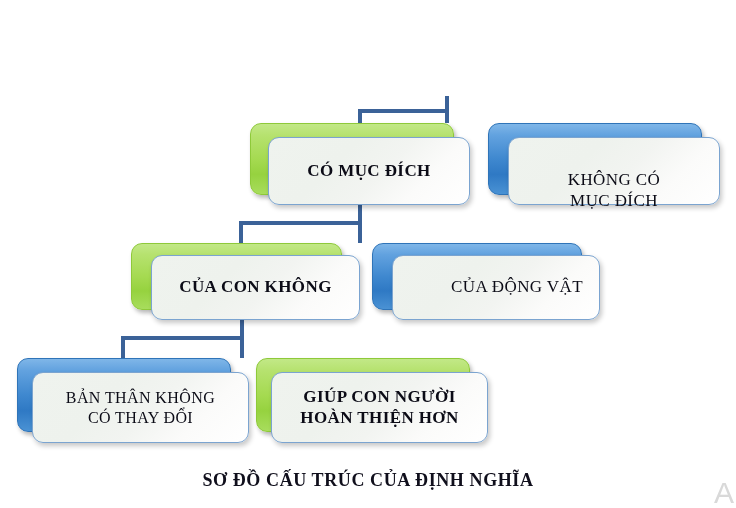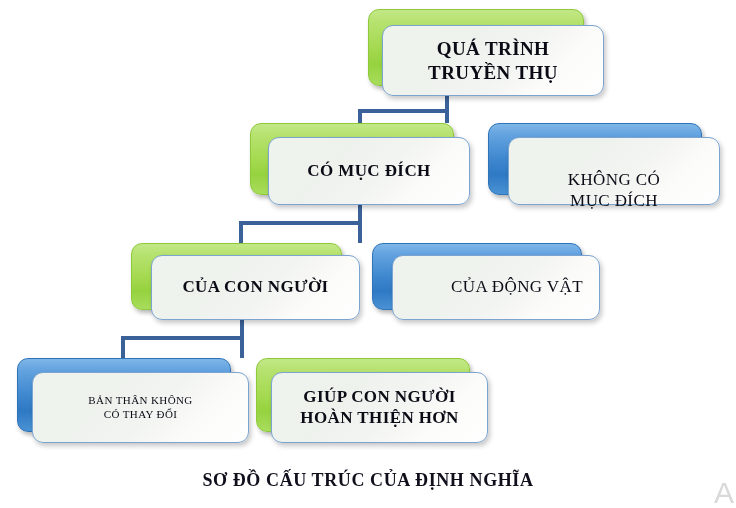--- a/index.html
+++ b/index.html
@@ -121,61 +121,54 @@
   <div class="connector v" style="left:358px; top:205px; height:19px;"></div>
   <div class="connector h" style="left:239px; top:221px; width:123px;"></div>
   <div class="connector v" style="left:239px; top:221px; height:22px;"></div>
   <div class="connector v" style="left:358px; top:221px; height:22px;"></div>
 
   <div class="connector v" style="left:240px; top:320px; height:19px;"></div>
   <div class="connector h" style="left:121px; top:336px; width:123px;"></div>
   <div class="connector v" style="left:121px; top:336px; height:22px;"></div>
   <div class="connector v" style="left:240px; top:336px; height:22px;"></div>
 
-  <div class="node green bold" style="left:368px; top:9px; width:236px; height:87px;">
-    <div class="backplate" style="width:214px; height:75px;"></div>
-    <div class="faceplate" style="left:14px; top:16px; width:222px; height:71px;">
-      <span class="label" style="font-size:19px;">QUÁ TRÌNH
-TRUYỀN THỤ</span>
-    </div>
-  </div>
 
   <div class="node green bold" style="left:250px; top:123px; width:220px; height:82px;">
     <div class="backplate" style="width:202px; height:70px;"></div>
     <div class="faceplate" style="left:18px; top:14px; width:202px; height:68px;">
       <span class="label" style="font-size:17px;text-align:right;">CÓ MỤC ĐÍCH</span>
     </div>
   </div>
 
   <div class="node blue regular" style="left:488px; top:123px; width:232px; height:82px;">
     <div class="backplate" style="width:212px; height:70px;"></div>
     <div class="faceplate" style="left:20px; top:14px; width:212px; height:68px;">
       <span class="label" style="font-size:17px;margin-top:40px;">KHÔNG CÓ
 MỤC ĐÍCH</span>
     </div>
   </div>
 
   <div class="node green bold" style="left:131px; top:243px; width:229px; height:77px;">
     <div class="backplate" style="width:209px; height:65px;"></div>
     <div class="faceplate" style="left:20px; top:12px; width:209px; height:65px;">
-      <span class="label" style="font-size:17px;">CỦA CON NGƯỜI</span>
+      <span class="label" style="font-size:17px;">CỦA CON KHÔNG</span>
     </div>
   </div>
 
   <div class="node blue regular" style="left:372px; top:243px; width:228px; height:77px;">
     <div class="backplate" style="width:208px; height:65px;"></div>
     <div class="faceplate" style="left:20px; top:12px; width:208px; height:65px;">
       <span class="label" style="font-size:17px;margin-left:42px;">CỦA ĐỘNG VẬT</span>
     </div>
   </div>
 
   <div class="node blue regular" style="left:17px; top:358px; width:232px; height:85px;">
     <div class="backplate" style="width:212px; height:72px;"></div>
     <div class="faceplate" style="left:15px; top:14px; width:217px; height:71px;">
-      <span class="label" style="font-size:11px;">BẢN THÂN KHÔNG
+      <span class="label" style="font-size:16px;">BẢN THÂN KHÔNG
 CÓ THAY ĐỔI</span>
     </div>
   </div>
 
   <div class="node green bold" style="left:256px; top:358px; width:232px; height:85px;">
     <div class="backplate" style="width:212px; height:72px;"></div>
     <div class="faceplate" style="left:15px; top:14px; width:217px; height:71px;">
       <span class="label" style="font-size:17px;">GIÚP CON NGƯỜI
 HOÀN THIỆN HƠN</span>
     </div>

